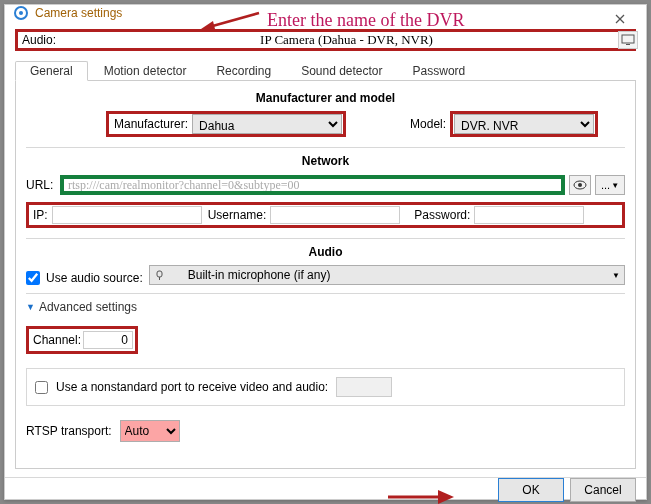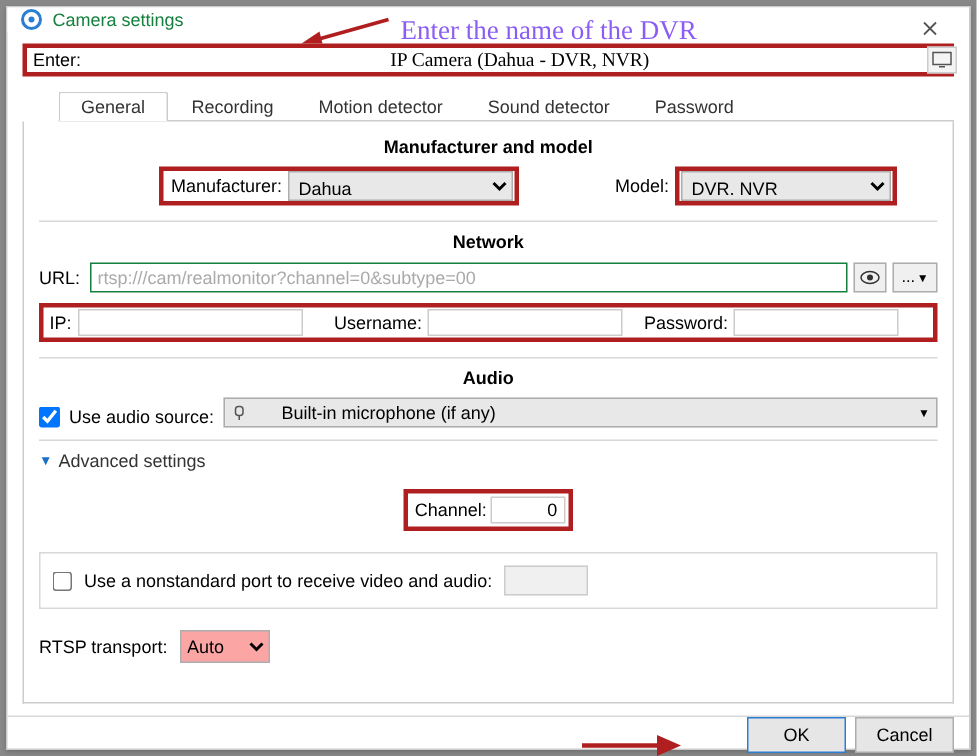--- a/index.html
+++ b/index.html
@@ -29,37 +29,37 @@
     padding: 0 8px;
     background: #fff;
     position: relative;
   }
   .titlebar .icon {
     width: 16px; height: 16px;
     margin-right: 6px;
     display: flex; align-items: center; justify-content: center;
   }
   .titlebar .title {
-    color: #15803d;
+    color: #a16207;
     font-size: 12px;
   }
   .titlebar .close {
     position: absolute;
     right: 6px; top: 4px;
     width: 40px; height: 20px;
     display: flex; align-items: center; justify-content: center;
     color: #777;
     font-size: 14px;
     cursor: default;
   }
   .annotation-top {
     position: absolute;
     top: 4px;
     left: 196px;
-    color: #8b5cf6;
+    color: #be185d;
     font-family: Georgia, "Times New Roman", serif;
     font-size: 18px;
     display: flex;
     align-items: center;
     z-index: 50;
   }
   .annotation-top .arrow-left {
     margin-right: 6px;
   }
   .content {
@@ -97,21 +97,20 @@
     border: 1px solid #ccc;
     background: #f4f4f4;
   }
   .tabs {
     display: flex;
     margin-top: 8px;
     border-bottom: 1px solid #ccc;
     height: 22px;
     align-items: flex-end;
     gap: 2px;
-    margin-left: 24px;
   }
   .tabs .tab {
     padding: 2px 14px;
     color: #333;
     cursor: default;
   }
   .tabs .tab.active {
     border: 1px solid #ccc;
     border-bottom: 1px solid #fff;
     background: #fff;
@@ -164,24 +163,24 @@
     display: flex;
     align-items: center;
     height: 22px;
     gap: 4px;
     margin-bottom: 6px;
   }
   .url-row .lbl { width: 30px; }
   .url-row input.url {
     flex: 1;
     height: 20px;
-    border: 1px solid #15803d;
+    border: 4px solid #15803d;
     color: #aaa;
     padding: 0 4px;
-    font-family: Liberation Sans, sans-serif;
+    font-family: Liberation Serif, serif;
     font-size: 12px;
     background: #fff;
   }
   .icon-btn {
     width: 22px; height: 20px;
     border: 1px solid #adadad;
     background: #f0f0f0;
     display: flex; align-items: center; justify-content: center;
     font-size: 11px;
   }
@@ -227,23 +226,22 @@
     gap: 4px;
     color: #333;
     margin-bottom: 12px;
   }
   .adv-header .tri {
     color: #1a6fc9;
     font-size: 9px;
   }
   .channel-row {
     display: flex;
-    align-items: center;
+    align-items: flex-end;
     margin-bottom: 14px;
-    flex-direction: column;
   }
   .channel-box {
     border: 3px solid #b01f1f;
     display: flex;
     align-items: center;
     height: 28px;
     padding: 0 2px;
   }
   .channel-box .lbl { padding: 0 2px; }
   .channel-box input {
@@ -339,34 +337,34 @@
         <line x1="58" y1="4" x2="8" y2="18" stroke="#b01f1f" stroke-width="2.5"></line>
         <polygon points="0,20 12,12 14,20" fill="#b01f1f"></polygon>
       </svg>
       <span>Enter the name of the DVR</span>
     </div>
   </div>
 
   <div class="content">
 
     <div class="name-row">
-      <span class="lbl">Enter:</span>
+      <span class="lbl">Audio:</span>
       <input type="text" value="IP Camera (Dahua - DVR, NVR)" style="">
     </div>
     <div class="name-corner-icon">
       <svg width="14" height="12" viewBox="0 0 14 12">
           <rect x="1" y="1" width="12" height="8" fill="none" stroke="#555"></rect>
           <rect x="5" y="10" width="4" height="1" fill="#555"></rect>
         </svg>
     </div>
 
     <div class="tabs">
       <div class="tab active">General</div>
+      <div class="tab">Motion detector</div>
       <div class="tab">Recording</div>
-      <div class="tab">Motion detector</div>
       <div class="tab">Sound detector</div>
       <div class="tab">Password</div>
     </div>
 
     <div class="tabbody">
 
       <div class="section-head">Manufacturer and model</div>
       <div class="row manuf-row">
         <div style="width:80px"></div>
         <div class="redbox">
@@ -398,21 +396,21 @@
         </div>
         <div class="icon-btn" style="width:30px">
           <span>...</span>
           <span style="font-size:8px;margin-left:1px">▼</span>
         </div>
       </div>
 
       <div class="cred-row">
         <span class="lbl">IP:</span>
         <input type="text" style="width: 150px;" value="">
-        <span class="lbl" style="margin-left:17px">Username:</span>
+        <span class="lbl" style="margin-left:2px">Username:</span>
         <input type="text" style="width: 130px;" value="">
         <span class="lbl" style="margin-left:10px">Password:</span>
         <input type="password" style="width: 110px;" value="">
       </div>
       <div class="separator" style="margin-top:10px"></div>
 
       <div class="section-head">Audio</div>
       <div class="checkbox-row">
         <input type="checkbox" checked="" style="">
         <span>Use audio source:</span>

